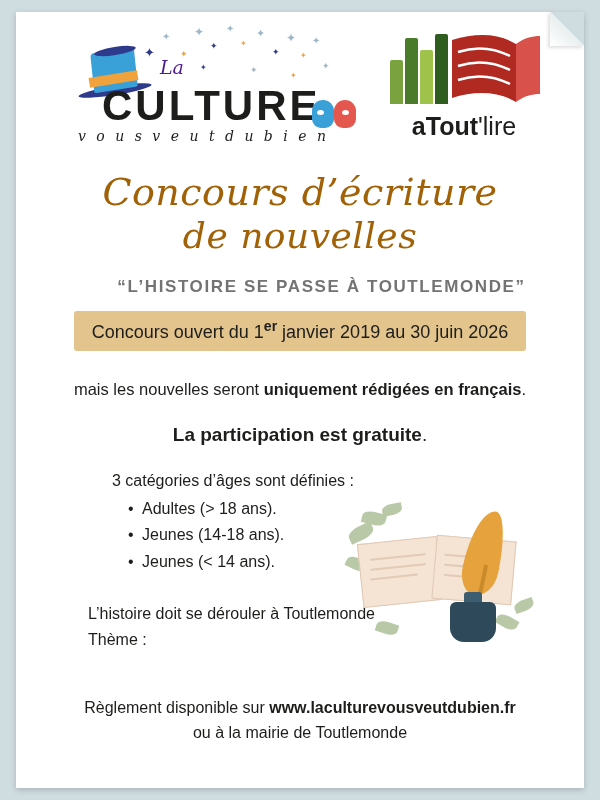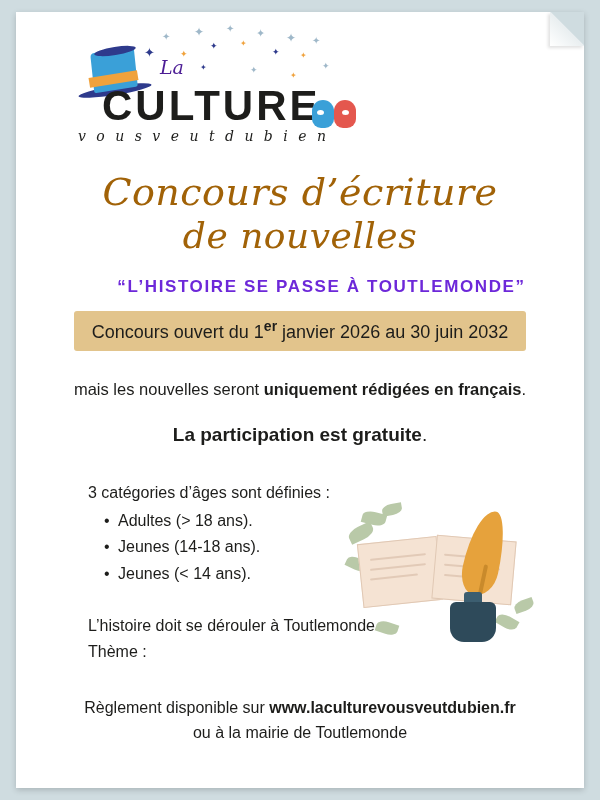--- a/index.html
+++ b/index.html
@@ -210,21 +210,21 @@
   }
   .title-script .l2 { font-size: 36px; }
 
   .subtitle {
     margin-top: 20px;
     text-align: center;
     font-family: "Liberation Sans", sans-serif;
     font-weight: bold;
     font-size: 17px;
     letter-spacing: 1.6px;
-    color: #6d28d9;
+    color: #737373;
     margin-left: 43px;
   }
 
   .banner-wrap {
     margin-top: 14px;
     text-align: center;
   }
   .banner {
     display: inline-block;
     background: #e2c48c;
@@ -248,22 +248,22 @@
   .free {
     margin-top: 22px;
     text-align: center;
     font-size: 19px;
     color: #1d1d1b;
   }
   .free b { font-weight: bold; }
 
   .cats {
     position: relative;
-    margin-top: 38px;
-    padding-left: 72px;
+    margin-top: 26px;
+    padding-left: 96px;
     font-size: 16px;
     color: #1d1d1b;
   }
   .cats .lead { margin-bottom: 6px; }
   .cats ul {
     margin: 0;
     padding-left: 30px;
     list-style: none;
   }
   .cats li {
@@ -400,31 +400,49 @@
       <div class="word-sub">v o u s   v e u t   d u   b i e n</div>
 
       <div class="mask">
         <div class="half-l"></div>
         <div class="half-r"></div>
         <div class="eye" style="left:5px;"></div>
         <div class="eye" style="left:30px;"></div>
       </div>
     </div>
 
+    <div class="logo-atoutlire">
+      <div class="book-left">
+        <div class="bar" style="left:0px;  height:44px; background:#7aa33f;"></div>
+        <div class="bar" style="left:15px; height:66px; background:#4a7b2a;"></div>
+        <div class="bar" style="left:30px; height:54px; background:#9ec24a;"></div>
+        <div class="bar" style="left:45px; height:70px; background:#2f5d1f;"></div>
+      </div>
+      <svg width="92" height="76" style="position:absolute; left:66px; top:2px;">
+        <path d="M2,8 C28,0 50,2 66,12 L66,70 C50,60 26,58 2,66 Z" fill="#b02a22"></path>
+        <path d="M66,12 C74,6 82,4 90,4 L90,62 C82,62 74,64 66,70 Z" fill="#d8514a"></path>
+        <path d="M8,20 C26,14 44,16 60,24" stroke="#ffffff" stroke-width="2.5" fill="none"></path>
+        <path d="M8,34 C26,28 44,30 60,38" stroke="#ffffff" stroke-width="2.5" fill="none"></path>
+        <path d="M8,48 C26,42 44,44 60,52" stroke="#ffffff" stroke-width="2.5" fill="none"></path>
+      </svg>
+      <div class="atl-name">
+        <b>aTout</b><span>'lire</span>
+      </div>
+    </div>
   </div>
 
   <div class="title-script">
     <div class="l1">Concours d’écriture</div>
     <div class="l2">de nouvelles</div>
   </div>
 
   <div class="subtitle">“L’HISTOIRE SE PASSE À TOUTLEMONDE”</div>
 
   <div class="banner-wrap">
-    <div class="banner"><span>Concours ouvert du 1</span><sup>er</sup><span> janvier 2026 au 30 juin 2032</span></div>
+    <div class="banner"><span>Concours ouvert du 1</span><sup>er</sup><span> janvier 2019 au 30 juin 2026</span></div>
   </div>
 
   <div class="para">
     <div><span>mais les nouvelles seront </span><b>uniquement rédigées en français</b><span>.</span></div>
   </div>
 
   <div class="free"><b>La participation est gratuite</b><span>.</span></div>
 
   <div class="cats">
     <div class="lead">3 catégories d’âges sont définies :</div>

